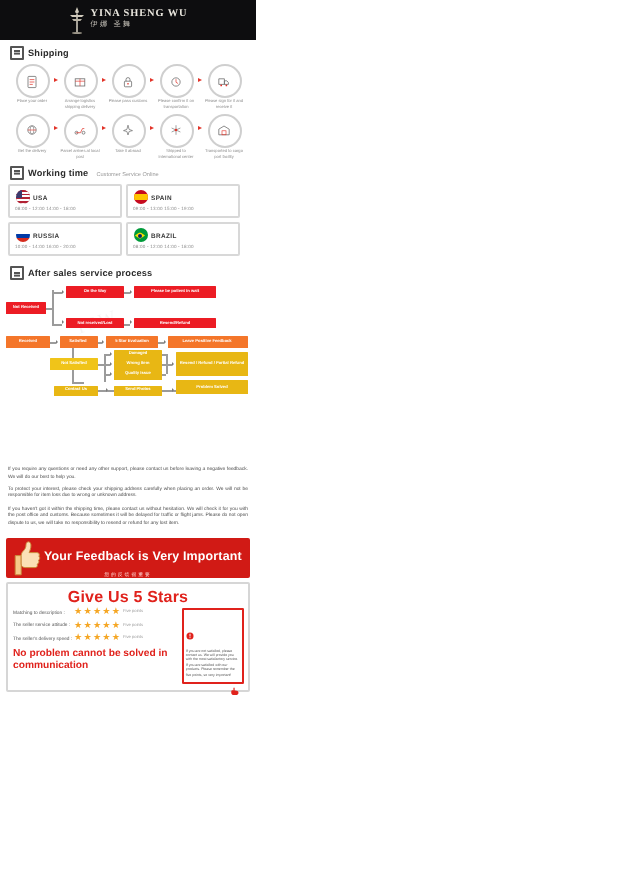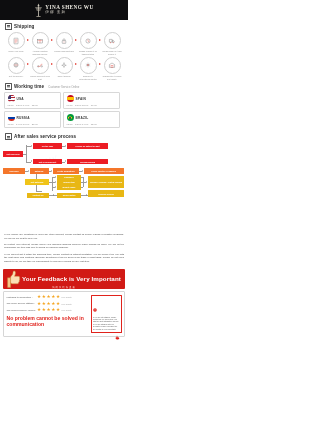--- a/index.html
+++ b/index.html
@@ -424,20 +424,21 @@
       <svg viewBox="0 0 26 30" width="16" height="18">
         <path d="M9 13 L9 29 L4 29 L4 13 Z" fill="#f6c98a" stroke="#c98b3a" stroke-width=".8"></path>
         <path d="M9 13 C9 9 13 9 13 4 C13 1.5 15.5 .8 16.6 2.4 C17.8 4.2 16.8 8 15.6 10.5 L22 10.5 C24 10.5 24.6 12.2 23.8 13.6 C24.8 14.4 24.6 16.2 23.4 16.9 C24.2 18 23.6 19.7 22.3 20.2 C22.9 21.4 22.2 23 20.6 23 L12.5 23 C10.6 23 9 22 9 20 Z" fill="#fbe0b6" stroke="#c98b3a" stroke-width=".8" stroke-linejoin="round"></path>
       </svg>
     </span>
     <span class="fb-text">Your Feedback is Very Important</span>
     <span class="fb-cn">您的反馈很重要</span>
   </div>
 
   <div class="stars-panel">
+    <div class="stars-title">Give Us 5 Stars</div>
     <div class="stars-body">
       <div class="stars-left">
 
         <div class="rate-row">
           <span class="rate-lbl">Matching to description :</span>
           <span class="rate-stars">
             <span class="star">★</span>
             <span class="star">★</span>
             <span class="star">★</span>
             <span class="star">★</span>

